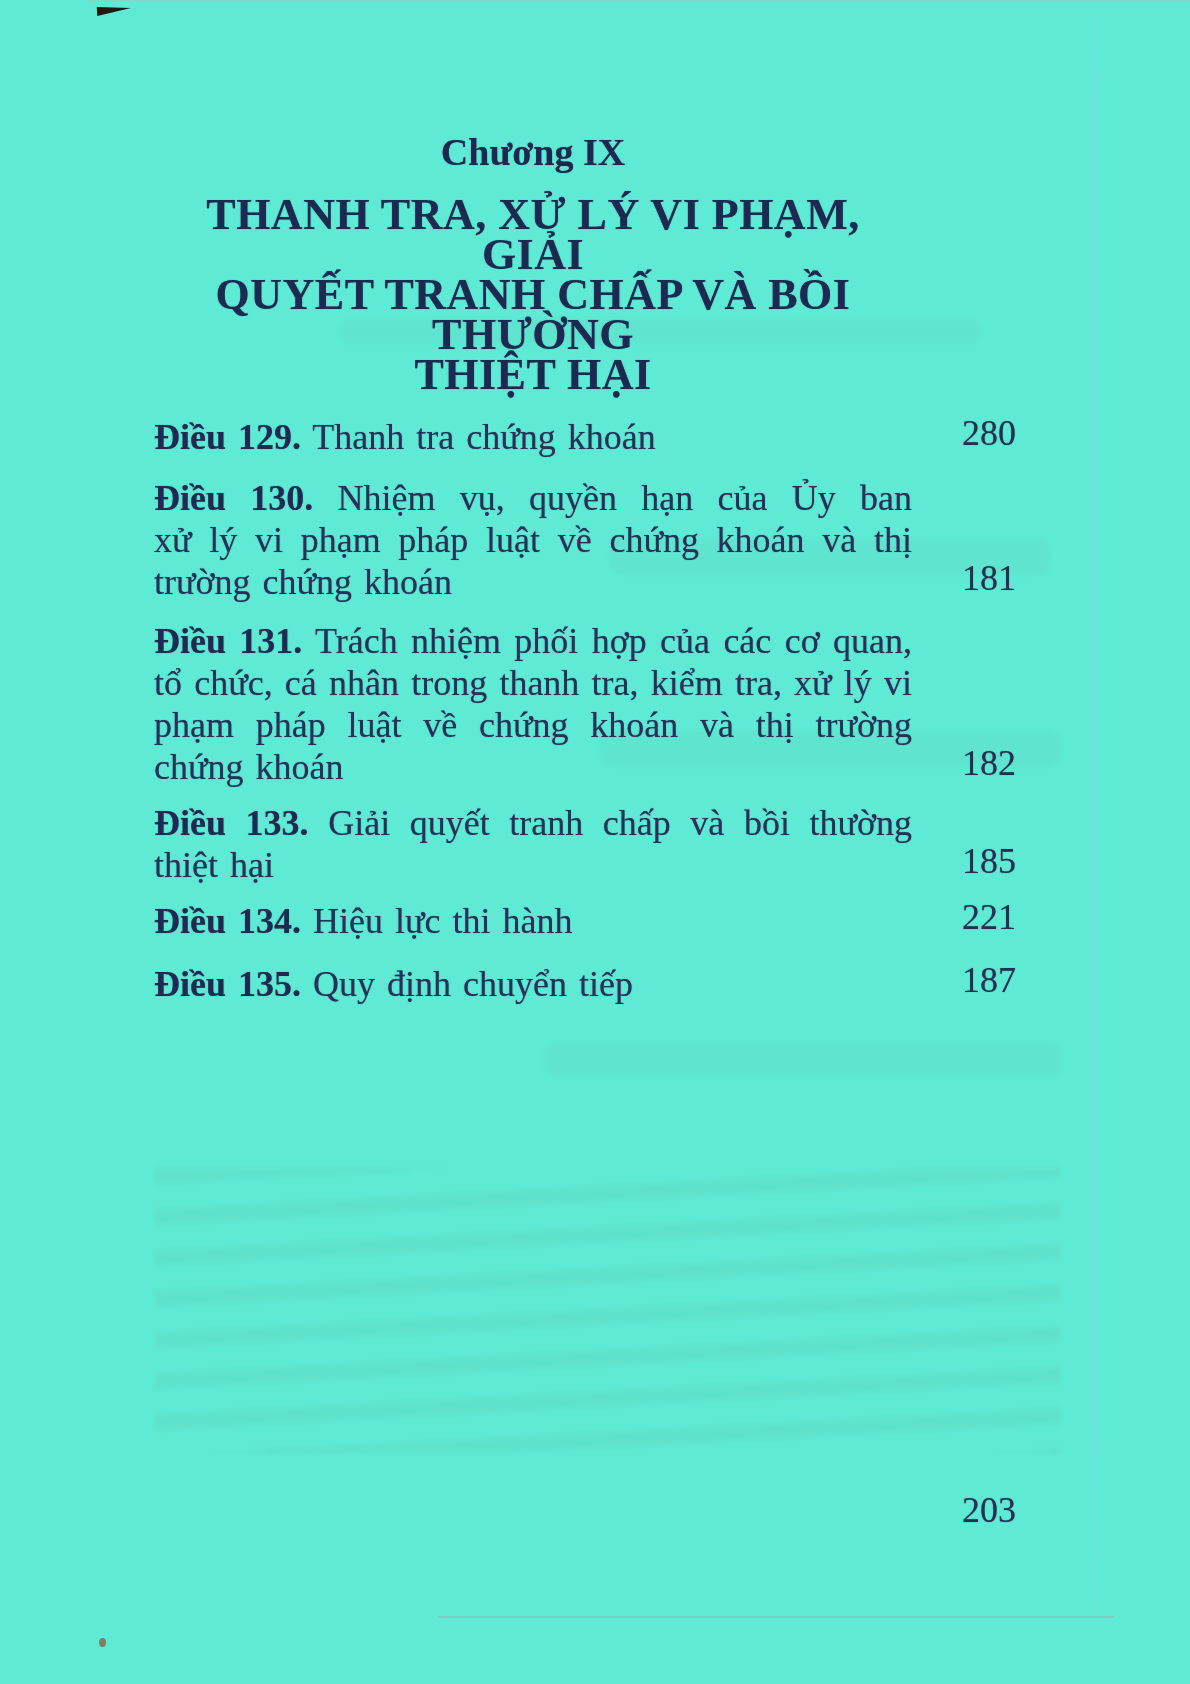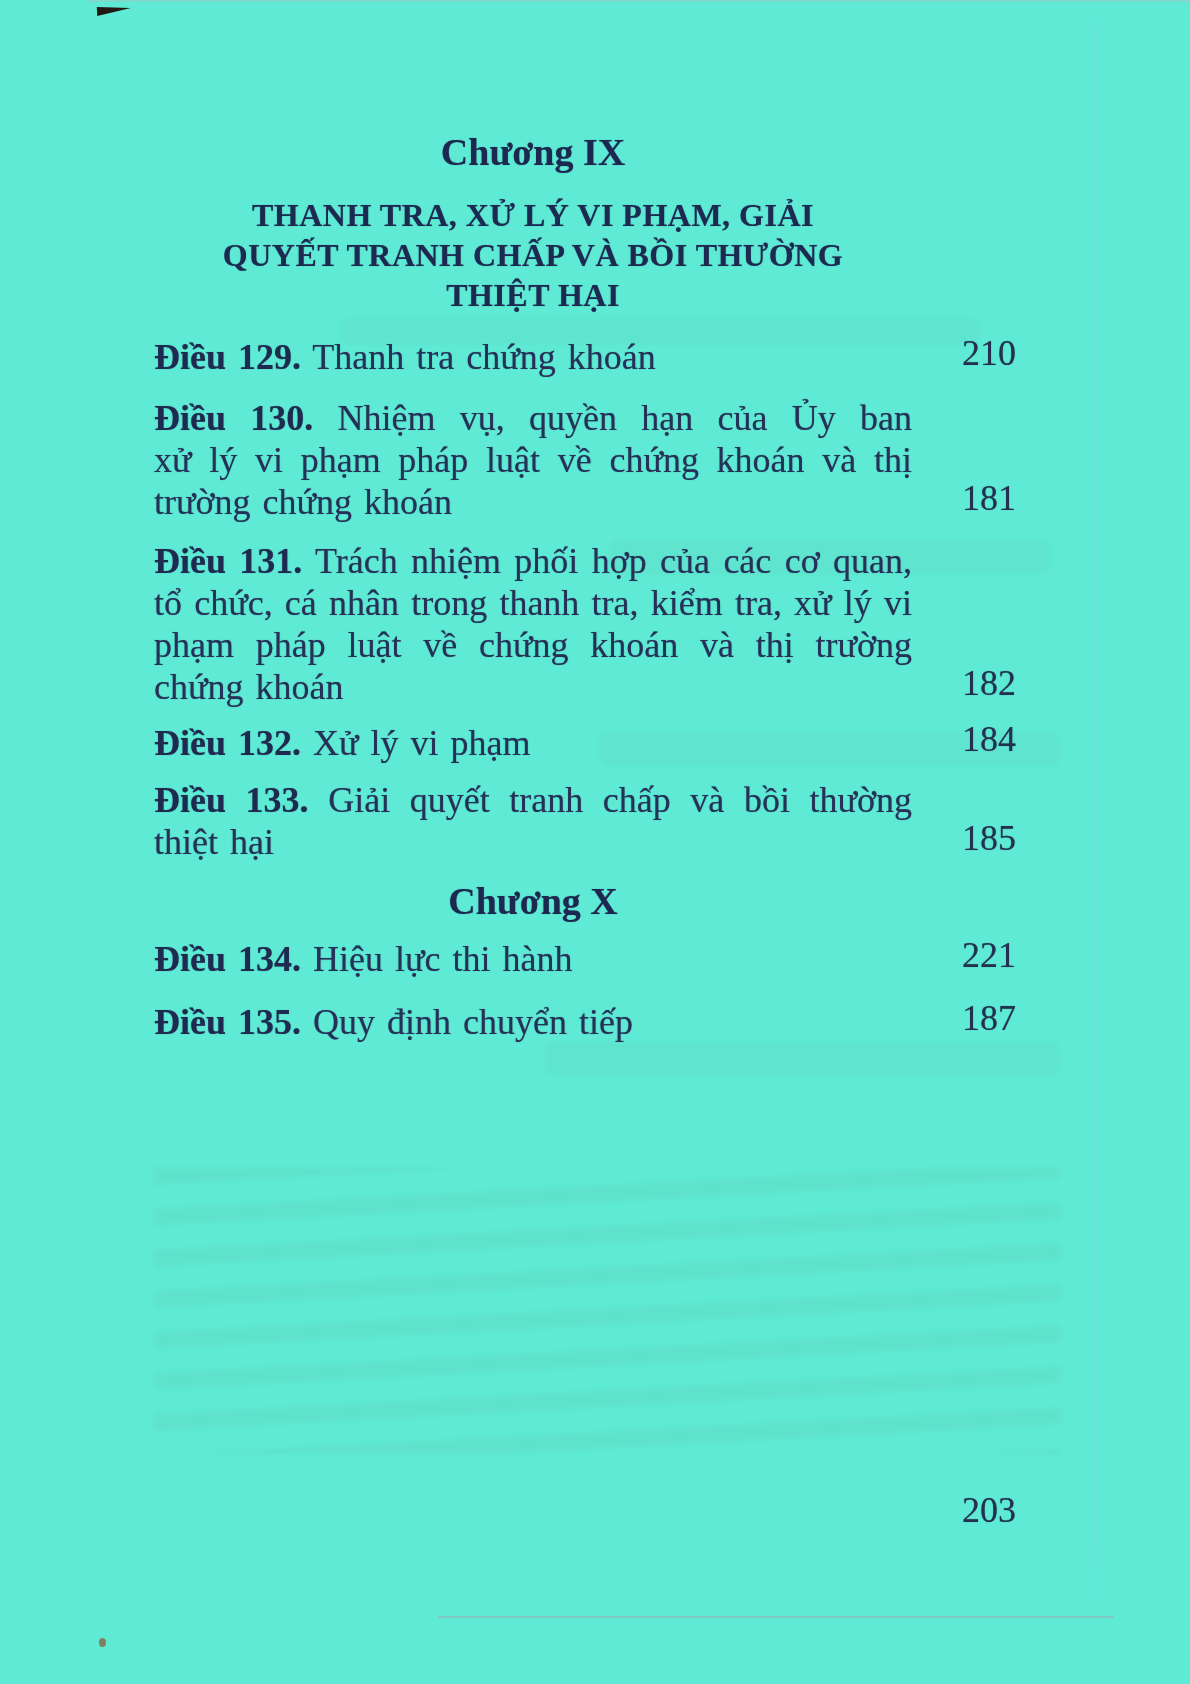--- a/index.html
+++ b/index.html
@@ -76,21 +76,21 @@
     margin: 0;
     font-size: 38px;
     line-height: 48px;
     font-weight: bold;
     text-align: center;
     color: #1d2850;
   }
   .chapter-title {
     width: 758px;
     margin: 0;
-    font-size: 32px;
+    font-size: 44px;
     line-height: 40px;
     font-weight: bold;
     text-align: center;
     color: #1c2a52;
     letter-spacing: 0.5px;
   }
   .chapter-title .tl { display: block; }
 
   #ch9-heading   { margin-bottom: 19px; }
   #ch9-title     { margin-bottom: 21px; }
@@ -163,21 +163,21 @@
     <h1 class="chapter-title" id="ch9-title">
       <span class="tl">THANH TRA, XỬ LÝ VI PHẠM, GIẢI</span>
       <span class="tl">QUYẾT TRANH CHẤP VÀ BỒI THƯỜNG</span>
       <span class="tl">THIỆT HẠI</span>
     </h1>
 
     <div class="entry" id="entry-129">
       <div class="text">
         <div class="line"><b class="lbl">Điều 129.</b><span> Thanh tra chứng khoán</span></div>
       </div>
-      <div class="pagenum">210</div>
+      <div class="pagenum">280</div>
     </div>
 
     <div class="entry" id="entry-130">
       <div class="text">
         <div class="line jl"><b class="lbl">Điều 130.</b><span> Nhiệm vụ, quyền hạn của Ủy ban</span></div>
         <div class="line jl">xử lý vi phạm pháp luật về chứng khoán và thị</div>
         <div class="line">trường chứng khoán</div>
       </div>
       <div class="pagenum">181</div>
     </div>
@@ -185,36 +185,29 @@
     <div class="entry" id="entry-131">
       <div class="text">
         <div class="line jl"><b class="lbl">Điều 131.</b><span> Trách nhiệm phối hợp của các cơ quan,</span></div>
         <div class="line jl">tổ chức, cá nhân trong thanh tra, kiểm tra, xử lý vi</div>
         <div class="line jl">phạm pháp luật về chứng khoán và thị trường</div>
         <div class="line">chứng khoán</div>
       </div>
       <div class="pagenum">182</div>
     </div>
 
-    <div class="entry" id="entry-132">
-      <div class="text">
-        <div class="line"><b class="lbl">Điều 132.</b><span> Xử lý vi phạm</span></div>
-      </div>
-      <div class="pagenum">184</div>
-    </div>
 
     <div class="entry" id="entry-133">
       <div class="text">
         <div class="line jl"><b class="lbl">Điều 133.</b><span> Giải quyết tranh chấp và bồi thường</span></div>
         <div class="line">thiệt hại</div>
       </div>
       <div class="pagenum">185</div>
     </div>
 
-    <h2 class="chapter" id="ch10-heading">Chương X</h2>
 
 
     <div class="entry" id="entry-134">
       <div class="text">
         <div class="line"><b class="lbl">Điều 134.</b><span> Hiệu lực thi hành</span></div>
       </div>
       <div class="pagenum">221</div>
     </div>
 
     <div class="entry" id="entry-135">

